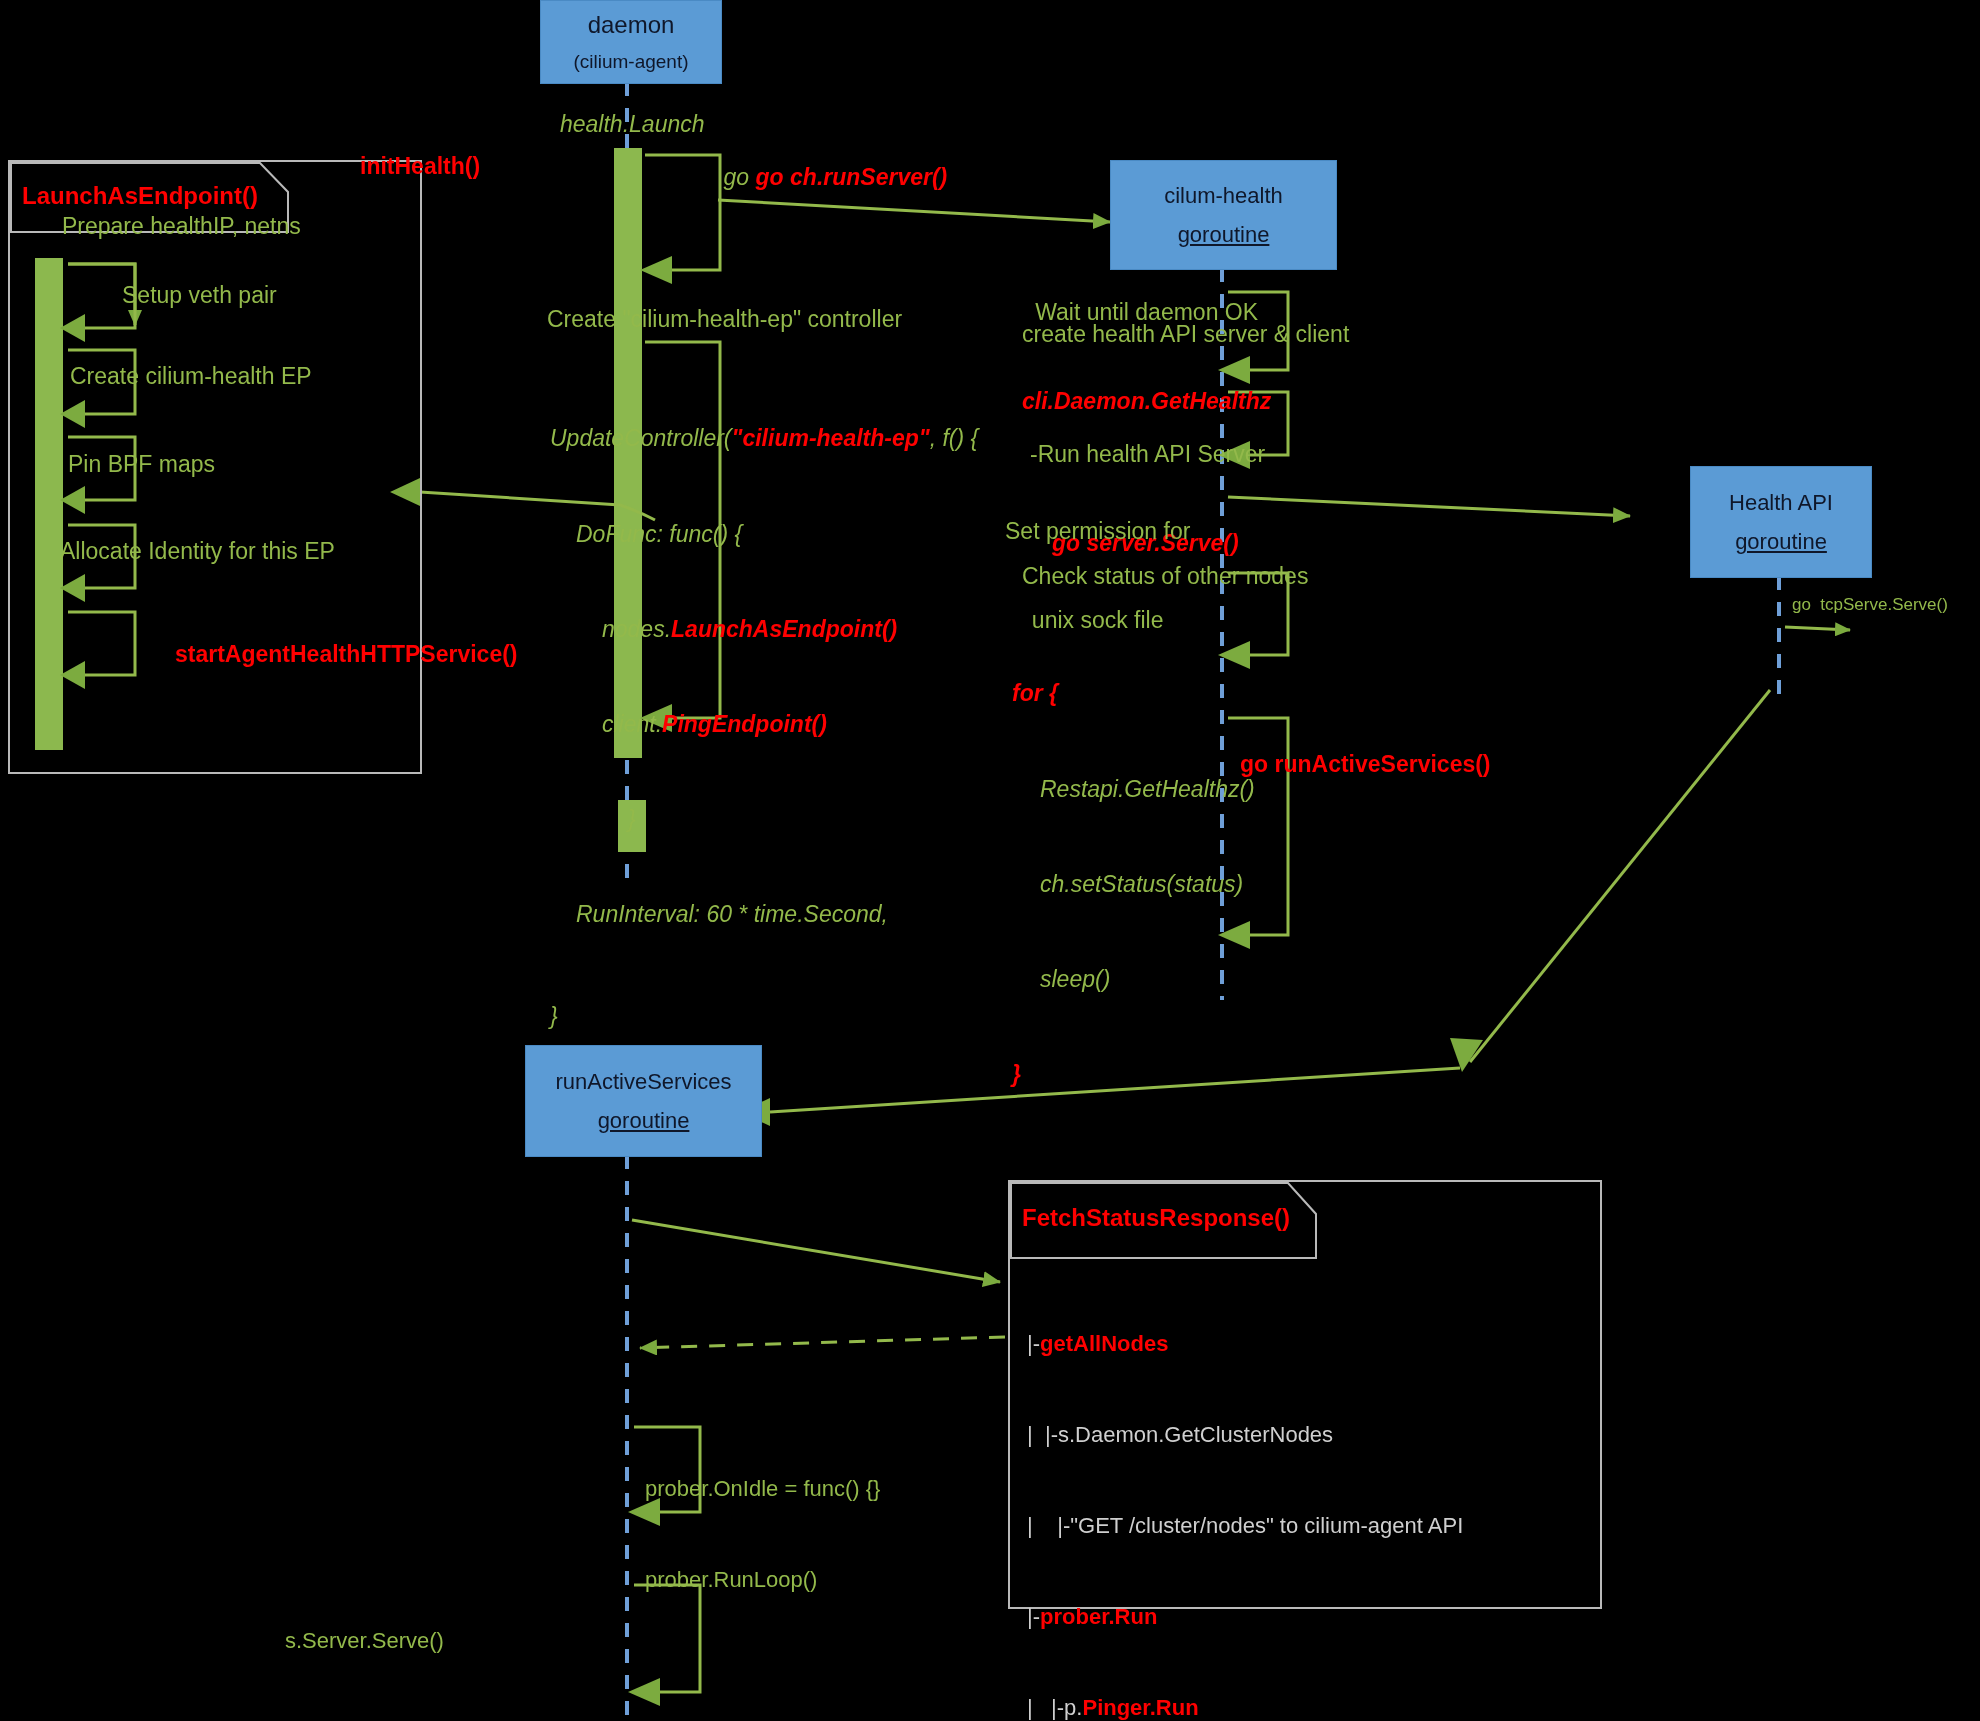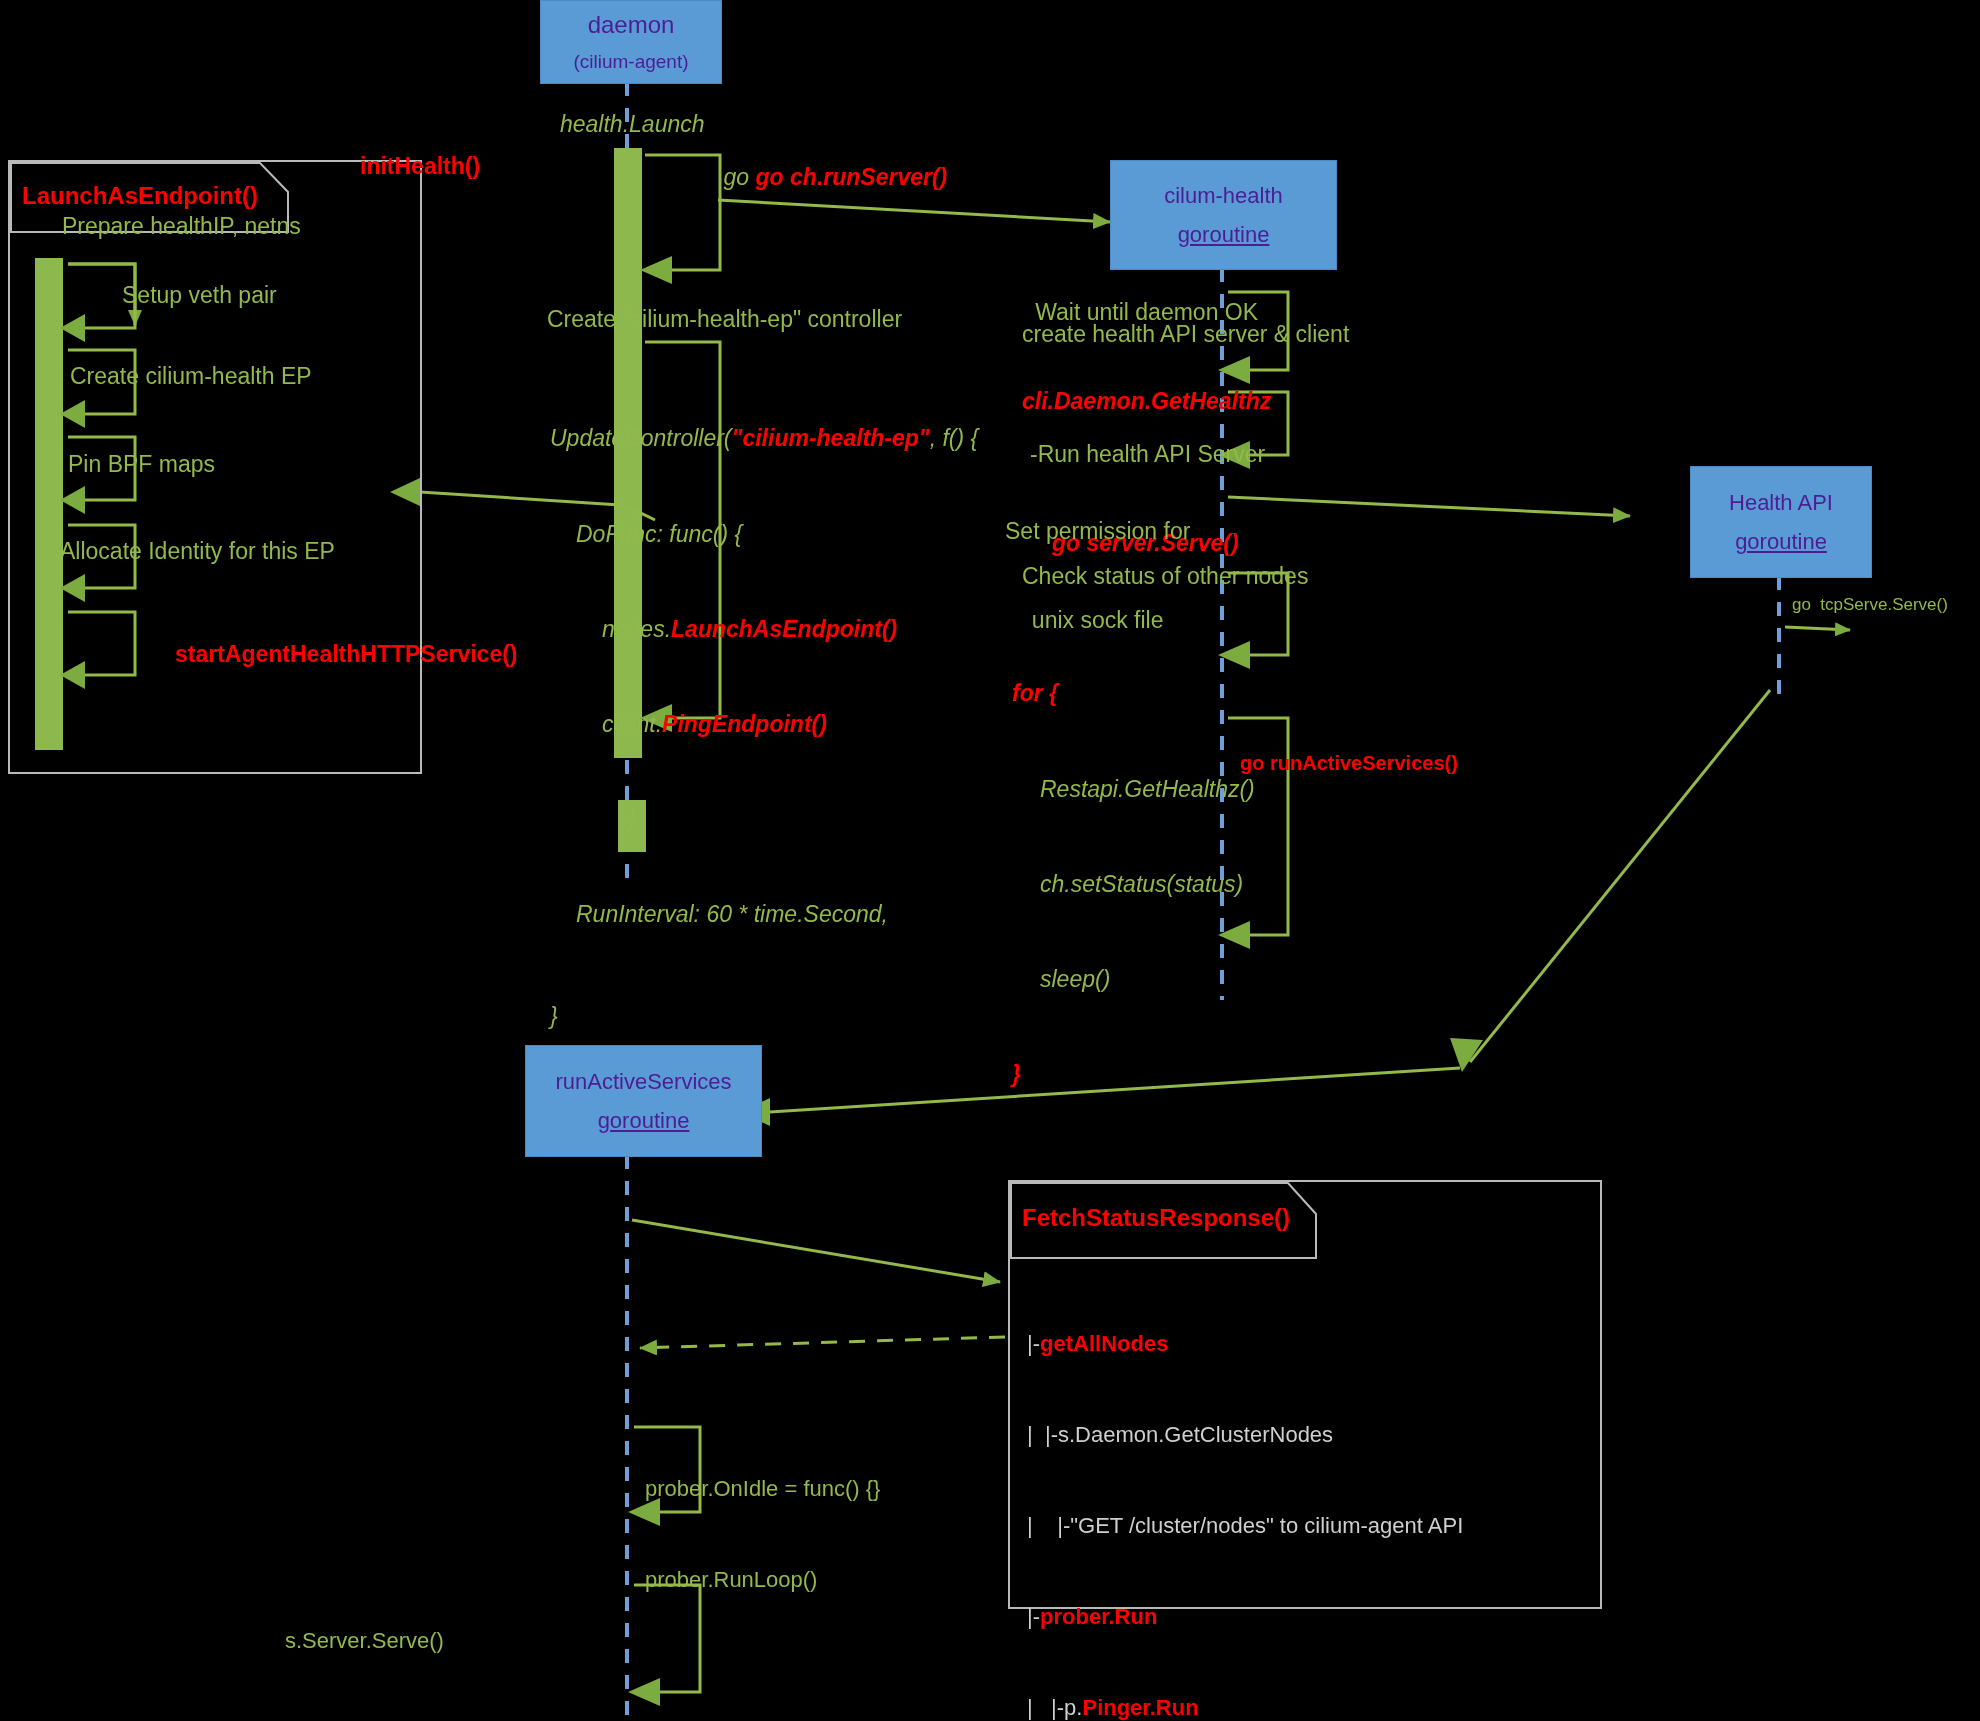--- a/index.html
+++ b/index.html
@@ -8,21 +8,21 @@
     font-family:"Liberation Sans", sans-serif;
     color:#8CB84E;
   }
   .canvas{position:absolute;inset:0;}
   svg.layer{position:absolute;left:0;top:0;width:1980px;height:1721px;pointer-events:none;}
 
   
   .pbox{
     position:absolute;background:#5B9BD5;border:1px solid #4a8ac4;
     display:flex;flex-direction:column;align-items:center;justify-content:center;
-    color:#4c1d95;text-align:center;line-height:1.15;
+    color:#0f172a;text-align:center;line-height:1.15;
   }
   .pbox .l1{font-size:24px;}
   .pbox .l2{font-size:19px;margin-top:12px;}
   .pbox .s1{font-size:22px;}
   .pbox .s2{font-size:22px;margin-top:14px;text-decoration:underline;}
 
   
   .frag{position:absolute;border:2px solid #b9b9b9;background:transparent;}
   .fraglabel{
     position:absolute;left:0;top:0;color:#FF0000;font-weight:bold;font-size:24px;
@@ -32,21 +32,21 @@
 
   
   .lbl{position:absolute;white-space:pre;line-height:1.30;}
   .g{color:#93B94B;}
   .r{color:#FF0000;font-weight:bold;}
   .w{color:#cfcfcf;}
   .it{font-style:italic;}
   .bold{font-weight:bold;}
   .f23{font-size:23px;}
   .f22{font-size:22px;}
-  .f24{font-size:20px;}
+  .f24{font-size:23px;}
   .f17{font-size:17px;}
   .center{text-align:center;}
   .codeblk{line-height:1.38;}
 </style>
 </head>
 <body>
 
 <div class="canvas">
 
   <svg class="layer" viewBox="0 0 1980 1721">

